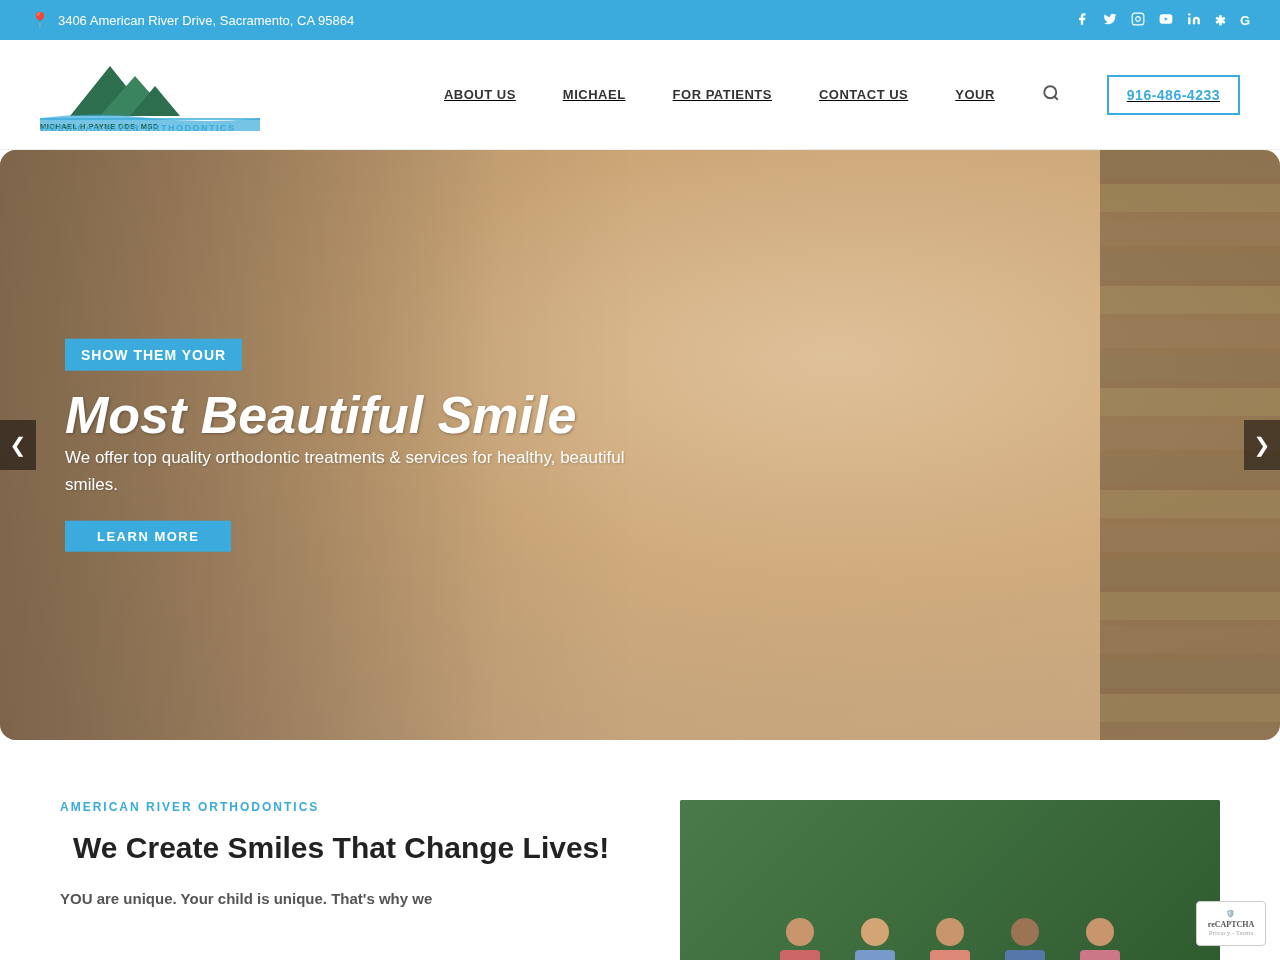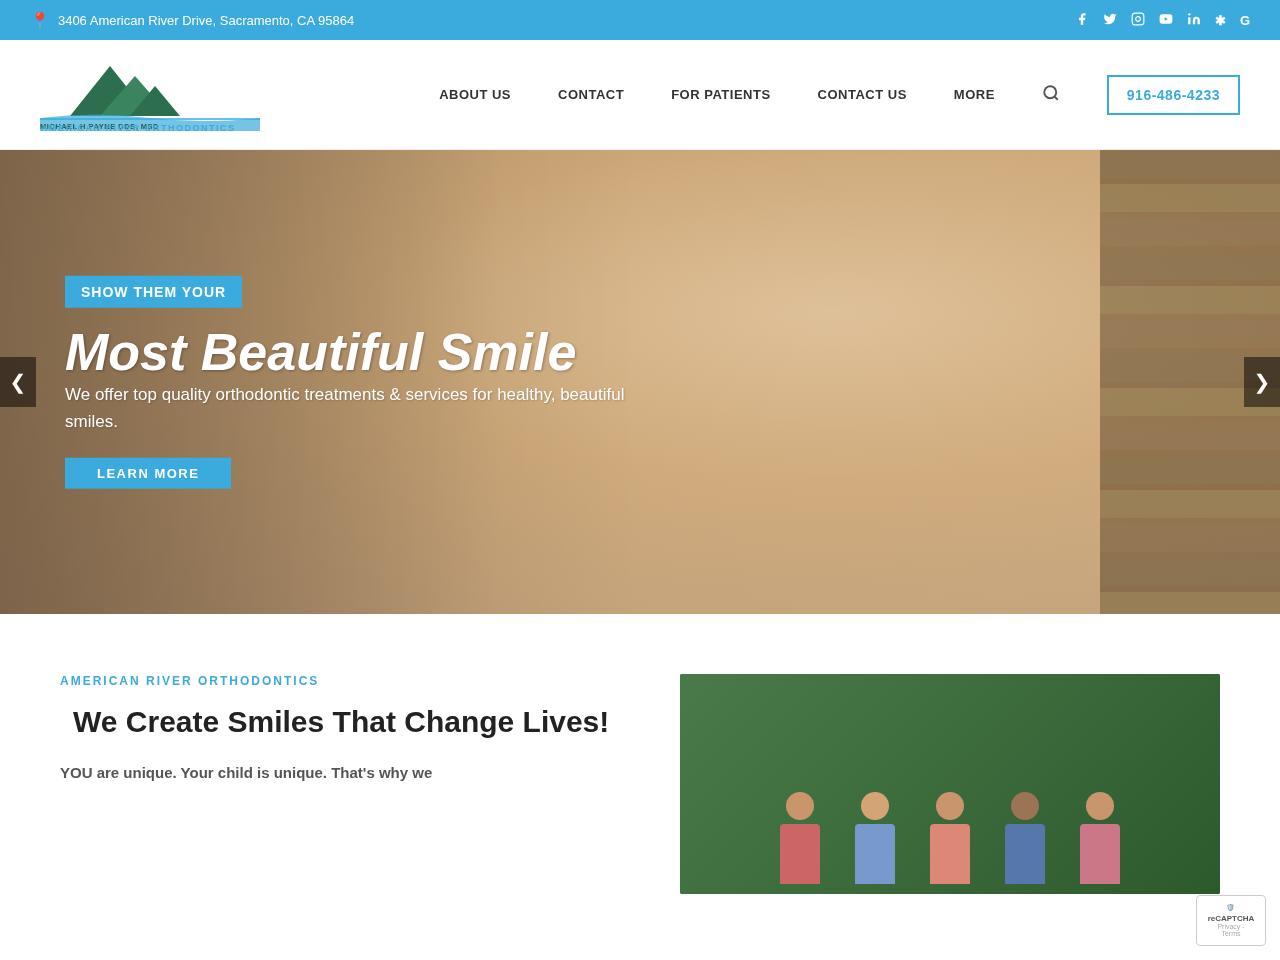--- a/index.html
+++ b/index.html
@@ -25,21 +25,21 @@
       background: white;
       display: flex;
       align-items: center;
       justify-content: space-between;
       padding: 10px 40px;
       border-bottom: 1px solid #eee;
       height: 110px;
     }
     .logo-area { display: flex; flex-direction: column; align-items: flex-start; }
     .logo-svg { width: 220px; height: 75px; }
-    .nav-links { display: flex; align-items: center; gap: 47px; }
+    .nav-links { display: flex; align-items: center; gap: 47px; text-decoration: underline; }
     .nav-link {
       text-decoration: none;
       color: #333;
       font-size: 13px;
       font-weight: 600;
       letter-spacing: 0.5px;
       cursor: pointer;
     }
     .search-icon { font-size: 16px; color: #555; cursor: pointer; }
     .phone-btn {
@@ -51,23 +51,24 @@
       cursor: pointer;
       background: white;
       letter-spacing: 0.5px;
       text-align: center;
     }
 
     
     .hero {
       position: relative;
       width: 1280px;
-      height: 464px;
+      height: 590px;
       overflow: hidden;
       background: linear-gradient(to right, rgba(180,160,120,0.5) 0%, rgba(200,180,150,0.3) 40%, rgba(220,200,170,0.2) 100%);
+      border-radius: 16px;
     }
     .hero-bg {
       position: absolute;
       inset: 0;
       background: 
         radial-gradient(ellipse at 70% 40%, rgba(255,220,180,0.6) 0%, transparent 60%),
         linear-gradient(135deg, #c8a882 0%, #d4b896 30%, #e8d4b8 60%, #f0e0c8 100%);
       z-index: 0;
     }
     .hero-overlay {
@@ -218,20 +219,21 @@
       right: 14px;
       background: white;
       border: 1px solid #ccc;
       border-radius: 4px;
       padding: 8px 10px;
       font-size: 9px;
       color: #555;
       z-index: 1000;
       width: 70px;
       text-align: center;
+      font-family: Liberation Serif, serif;
     }
   </style>
 </head>
 <body>
 
 <div class="top-bar">
   <div class="top-bar-left">
     <span style="font-size:16px;">📍</span>
     <span>3406 American River Drive, Sacramento, CA 95864</span>
   </div>
@@ -287,24 +289,24 @@
 
       <line x1="0" y1="63" x2="220" y2="63" stroke="#3aabdc" stroke-width="1.5"></line>
 
       <text x="0" y="73" font-size="7.5" font-family="Arial" font-weight="bold" fill="#2d5a3d" letter-spacing="0.5">MICHAEL H PAYNE DDS, MSD</text>
     </svg>
     <div style="font-size:9px;font-weight:700;color:#3aabdc;letter-spacing:1.5px;margin-top:-8px;padding-left:1px;">AMERICAN RIVER ORTHODONTICS</div>
   </div>
 
   <div class="nav-links">
     <a class="nav-link" href="#">ABOUT US</a>
-    <a class="nav-link" href="#">CONTACT</a>
+    <a class="nav-link" href="#">MICHAEL</a>
     <a class="nav-link" href="#">FOR PATIENTS</a>
     <a class="nav-link" href="#">CONTACT US</a>
-    <a class="nav-link" href="#">MORE</a>
+    <a class="nav-link" href="#">YOUR</a>
     <button class="search-icon" style="background:none;border:none;cursor:pointer;">
       <svg width="18" height="18" viewBox="0 0 24 24" fill="none" stroke="#555" stroke-width="2.5">
         <circle cx="11" cy="11" r="8"></circle>
           <line x1="21" y1="21" x2="16.65" y2="16.65"></line>
       </svg>
     </button>
     <button class="phone-btn">916-486-4233</button>
   </div>
 </nav>
 

